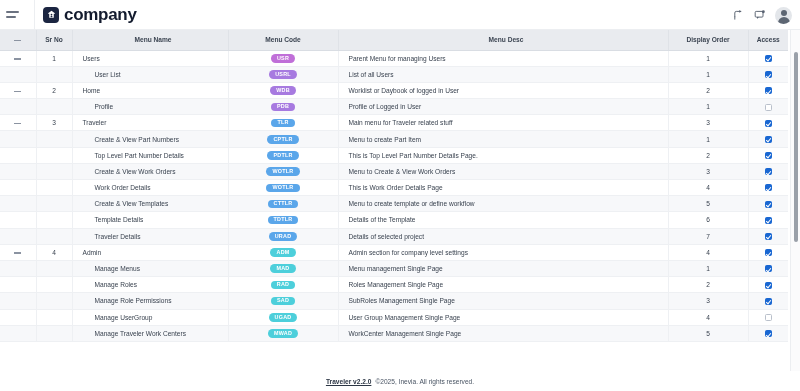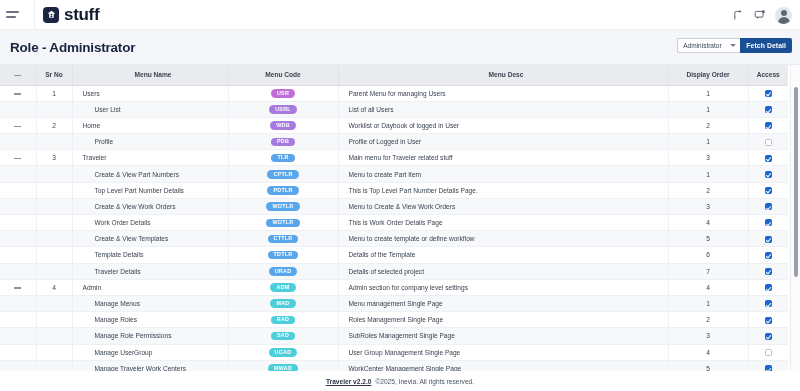--- a/index.html
+++ b/index.html
@@ -215,49 +215,39 @@
     </div>
     <div class="nav-divider"></div>
     <div class="brand">
       <span class="brand-mark">
         <svg width="11" height="11" viewBox="0 0 16 16" aria-hidden="true">
           <path d="M8 2.4 L13 6.2 L13 6.9 L11.3 6.9 L11.3 12.6 L4.7 12.6 L4.7 6.9 L3 6.9 L3 6.2 Z" fill="#ffffff"></path>
           <circle cx="8" cy="8.1" r="1.25" fill="#1b2541"></circle>
           <rect x="6.6" y="9.7" width="2.8" height="2.2" rx="1.1" fill="#1b2541"></rect>
         </svg>
       </span>
-      <span class="brand-name">stuff</span>
+      <span class="brand-name">company</span>
     </div>
 
 
     <div class="nav-right">
       <svg class="nav-ic" viewBox="0 0 20 20">
         <path d="M3 13 V6.5 A2.5 2.5 0 0 1 5.5 4 H13" fill="none" stroke="#596271" stroke-width="1.6" stroke-linecap="round"></path>
         <path d="M10.5 1.6 L14 4 L10.5 6.4 Z" fill="#596271"></path>
         <line x1="3" y1="13" x2="3" y2="17" stroke="#596271" stroke-width="1.6" stroke-linecap="round"></line>
       </svg>
       <svg class="nav-ic" viewBox="0 0 20 20">
         <rect x="2" y="4" width="13" height="9.5" rx="1.6" fill="none" stroke="#596271" stroke-width="1.6"></rect>
         <path d="M5 13.5 L5 16.5 L8.2 13.5 Z" fill="#596271"></path>
         <circle cx="15.6" cy="4.6" r="2.4" fill="#596271"></circle>
       </svg>
       <div class="avatar"></div>
     </div>
   </div>
 
-  <div class="pagehead">
-    <div class="page-title">Role - Administrator</div>
-    <div class="head-actions">
-      <div class="role-select">
-        <span>Administrator</span>
-        <span class="caret"></span>
-      </div>
-      <button class="fetch-btn">Fetch Detail</button>
-    </div>
-  </div>
 
   <div class="table-area">
     <table class="grid">
       <thead>
         <tr>
           <th class="c-toggle">
             <span class="toggle-ic"></span>
           </th>
           <th class="c-sr">Sr No</th>
           <th class="c-name" style="text-align:center">Menu Name</th>

